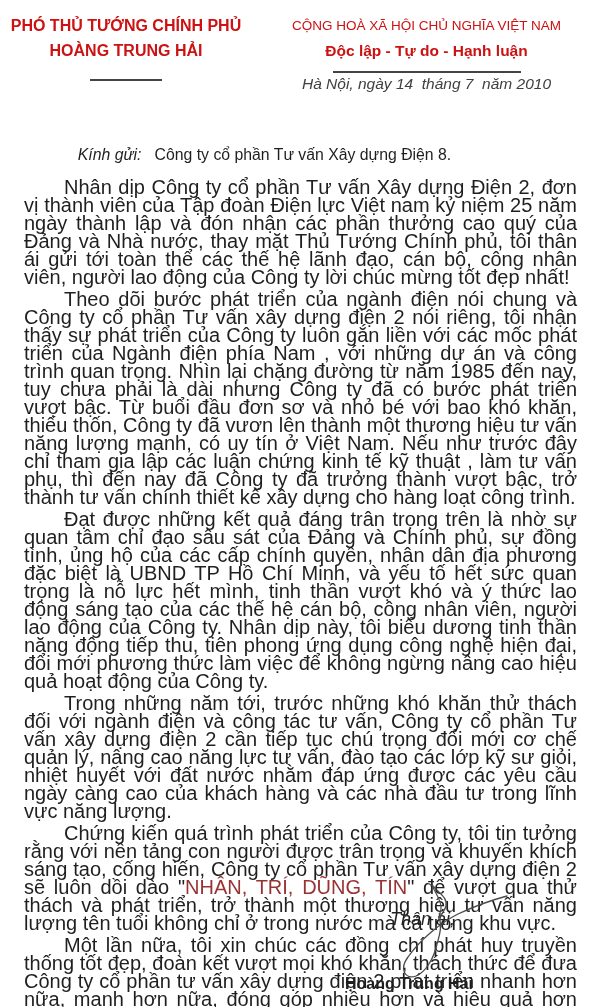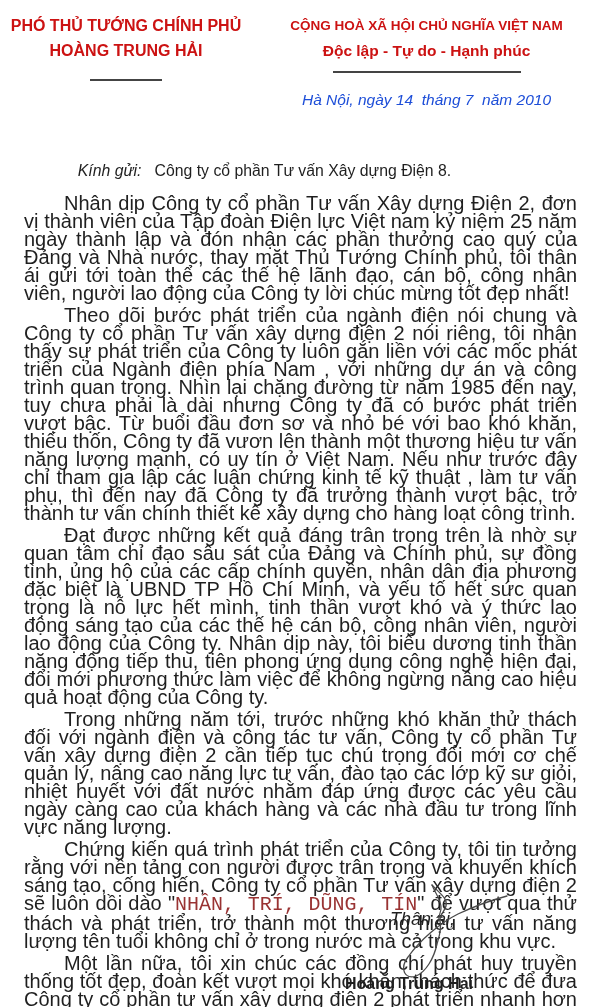--- a/index.html
+++ b/index.html
@@ -18,42 +18,42 @@
     overflow:hidden;
     font-family:"Liberation Sans","DejaVu Sans",sans-serif;
     color:var(--body-text);
   }
   
   .header{display:flex;padding-top:13px;}
   .header-left{width:252px;text-align:center;}
   .header-right{flex:1;text-align:center;}
   .hl1{font-weight:bold;font-size:16px;line-height:25px;color:var(--header-red);}
   .hl2{font-weight:bold;font-size:16px;line-height:25px;color:var(--header-red);}
-  .hr1{font-weight:bold;font-size:13.5px;line-height:25px;color:var(--header-red);}
+  .hr1{font-weight:normal;font-size:13.5px;line-height:25px;color:var(--header-red);}
   .hr2{font-weight:bold;font-size:15.5px;line-height:25px;color:var(--header-red);}
   .rule{height:2px;background:var(--rule-color);border:0;margin:8px auto 0;}
   .rule-left{width:72px;margin-top:16px;}
   .rule-right{width:188px;}
   .date-line{
-    font-style:italic;font-size:15.5px;color:#1d4ed8;
-    margin-top:18px;white-space:pre;text-align:center;
+    font-style:italic;font-size:15.5px;color:#404040;
+    margin-top:2px;white-space:pre;text-align:center;
   }
   
   .salutation{
     margin-top:53px;text-align:center;font-size:15.8px;
     transform:translateX(-40px);
   }
   .salutation .sal-label{font-style:italic;margin-left:8px;}
   .letter-body{padding:0 24px;margin-top:14px;}
   .letter-body p{
     margin:0 0 4px 0;
     font-size:20px;line-height:18px;
     text-align:justify;text-indent:40px;
   }
-  .motto{color:var(--motto-red);font-family:Liberation Mono, monospace;}
+  .motto{color:var(--motto-red);}
   
   .valediction{
     position:absolute;top:909px;right:146px;
     font-style:italic;font-size:18px;
   }
   .signature{position:absolute;top:883px;right:84px;}
   .signer-name{
     position:absolute;top:975px;right:128px;
     font-weight:bold;font-size:16px;
   }
@@ -64,21 +64,21 @@
 <div class="page">
 
   <div class="header">
     <div class="header-left">
       <div class="hl1">PHÓ THỦ TƯỚNG CHÍNH PHỦ</div>
       <div class="hl2">HOÀNG TRUNG HẢI</div>
       <div class="rule rule-left"></div>
     </div>
     <div class="header-right">
       <div class="hr1">CỘNG HOÀ XÃ HỘI CHỦ NGHĨA VIỆT NAM</div>
-      <div class="hr2">Độc lập - Tự do - Hạnh phúc</div>
+      <div class="hr2">Độc lập - Tự do - Hạnh luận</div>
       <div class="rule rule-right"></div>
       <div class="date-line">Hà Nội, ngày 14  tháng 7  năm 2010</div>
     </div>
   </div>
 
   <div class="salutation">
     <span class="sal-label">Kính gửi:</span>
     <span>&nbsp;</span>
     <span>Công ty cổ phần Tư vấn Xây dựng Điện 8.</span>
   </div>

